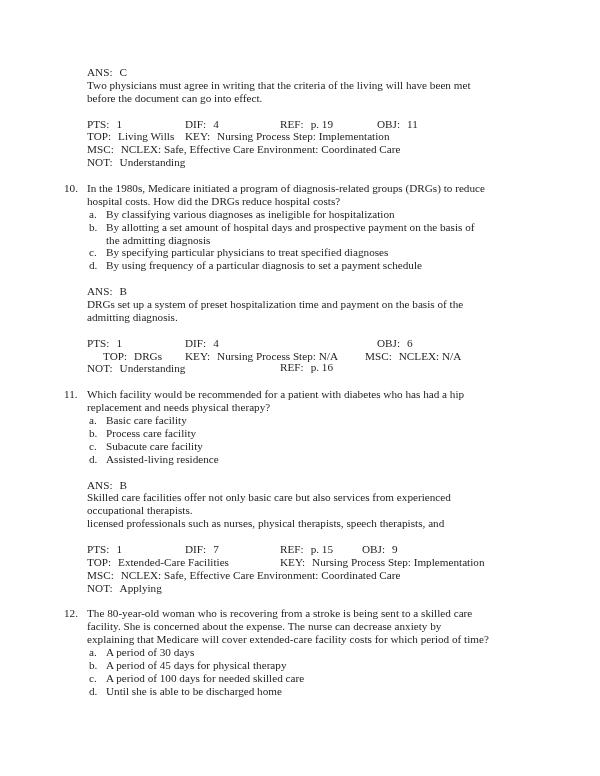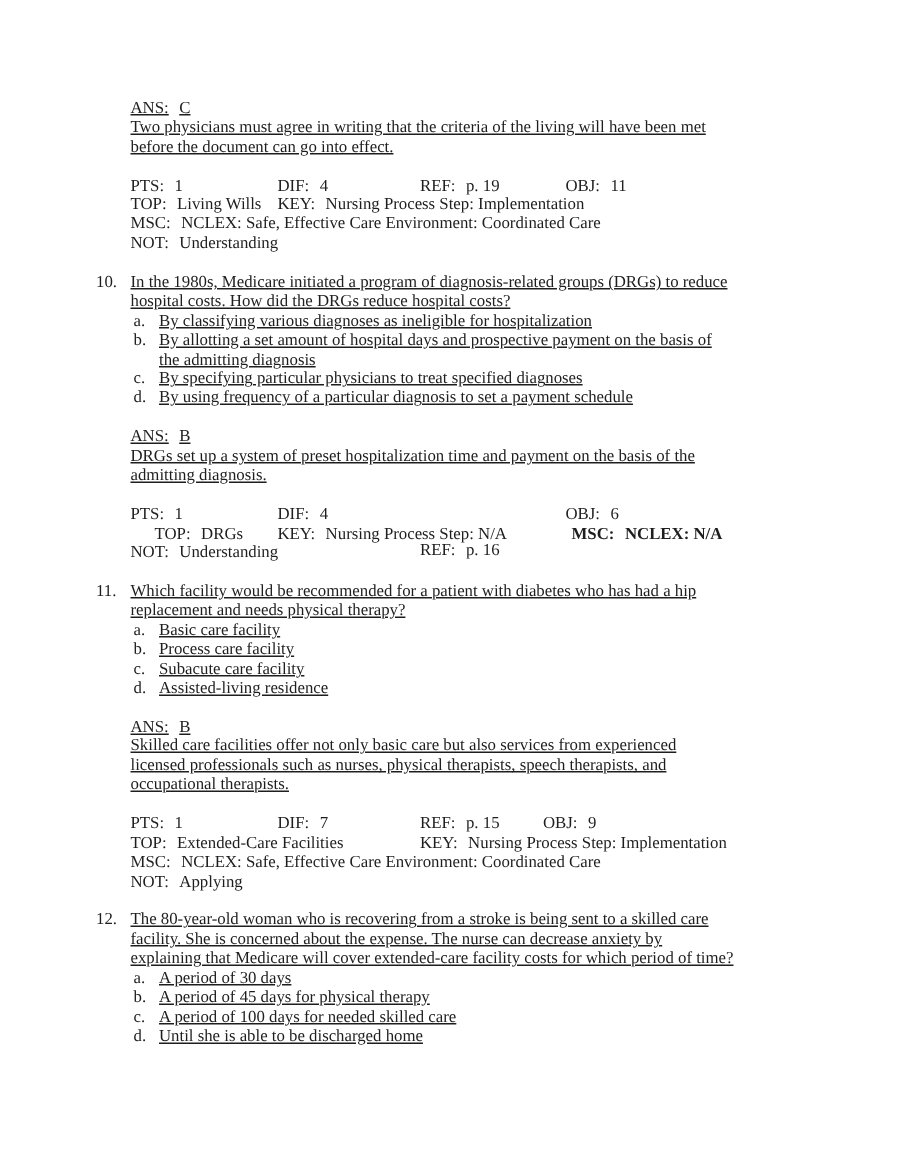--- a/index.html
+++ b/index.html
@@ -17,21 +17,21 @@
     line-height: 12.9px;
     color: #1e1e1e;
   }
   .content {
     position: absolute;
     left: 87px; top: 66px;
     width: 452px;
   }
   .block { margin-bottom: 12.9px; }
   .block:last-child { margin-bottom: 0; }
-  .line { height: 12.9px; white-space: nowrap; text-decoration: underline; }
+  .line { height: 12.9px; white-space: nowrap; }
   .qline { position: relative; }
   .qnum { position: absolute; left: -23px; top: 0; }
   .opt { position: relative; padding-left: 19px; }
   .optletter { position: absolute; left: 2px; top: 0; }
   .metarow { position: relative; height: 12.9px; }
   .metaseg { position: absolute; top: 0; white-space: nowrap; }
   .mval { margin-left: 7px; }
 </style>
 </head>
 <body>
@@ -78,39 +78,39 @@
       <div class="block block-meta">
         <div class="metarow">
           <span class="metaseg" style="left: 0px;"><span class="mlabel">PTS:</span><span class="mval">1</span></span>
           <span class="metaseg" style="left: 98px;"><span class="mlabel">DIF:</span><span class="mval">4</span></span>
           <span class="metaseg" style="left: 193px; margin-top: 24px;"><span class="mlabel">REF:</span><span class="mval">p. 16</span></span>
           <span class="metaseg" style="left: 290px;"><span class="mlabel">OBJ:</span><span class="mval">6</span></span>
         </div>
         <div class="metarow">
           <span class="metaseg" style="left: 16px;"><span class="mlabel">TOP:</span><span class="mval">DRGs</span></span>
           <span class="metaseg" style="left: 98px;"><span class="mlabel">KEY:</span><span class="mval">Nursing Process Step: N/A</span></span>
-          <span class="metaseg" style="left: 294px; font-weight: bold;"><span class="mlabel">MSC:</span><span class="mval">NCLEX: N/A</span></span>
+          <span class="metaseg" style="left: 278px;"><span class="mlabel">MSC:</span><span class="mval">NCLEX: N/A</span></span>
         </div>
         <div class="metarow">
           <span class="metaseg" style="left: 0px;"><span class="mlabel">NOT:</span><span class="mval">Understanding</span></span>
         </div>
       </div>
       <div class="block block-question">
         <div class="line qline"><span class="qnum">11.</span><span>Which facility would be recommended for a patient with diabetes who has had a hip</span></div>
         <div class="line qline"><span>replacement and needs physical therapy?</span></div>
         <div class="line opt"><span class="optletter">a.</span><span>Basic care facility</span></div>
         <div class="line opt"><span class="optletter">b.</span><span>Process care facility</span></div>
         <div class="line opt"><span class="optletter">c.</span><span>Subacute care facility</span></div>
         <div class="line opt"><span class="optletter">d.</span><span>Assisted-living residence</span></div>
       </div>
       <div class="block block-answer">
         <div class="line"><span class="mlabel">ANS:</span><span class="mval">B</span></div>
         <div class="line">Skilled care facilities offer not only basic care but also services from experienced</div>
+        <div class="line">occupational therapists.</div>
         <div class="line">licensed professionals such as nurses, physical therapists, speech therapists, and</div>
-        <div class="line">occupational therapists.</div>
       </div>
       <div class="block block-meta">
         <div class="metarow">
           <span class="metaseg" style="left: 0px;"><span class="mlabel">PTS:</span><span class="mval">1</span></span>
           <span class="metaseg" style="left: 98px;"><span class="mlabel">DIF:</span><span class="mval">7</span></span>
           <span class="metaseg" style="left: 193px;"><span class="mlabel">REF:</span><span class="mval">p. 15</span></span>
           <span class="metaseg" style="left: 275px; text-align: right;"><span class="mlabel">OBJ:</span><span class="mval">9</span></span>
         </div>
         <div class="metarow">
           <span class="metaseg" style="left: 0px;"><span class="mlabel">TOP:</span><span class="mval">Extended-Care Facilities</span></span>

